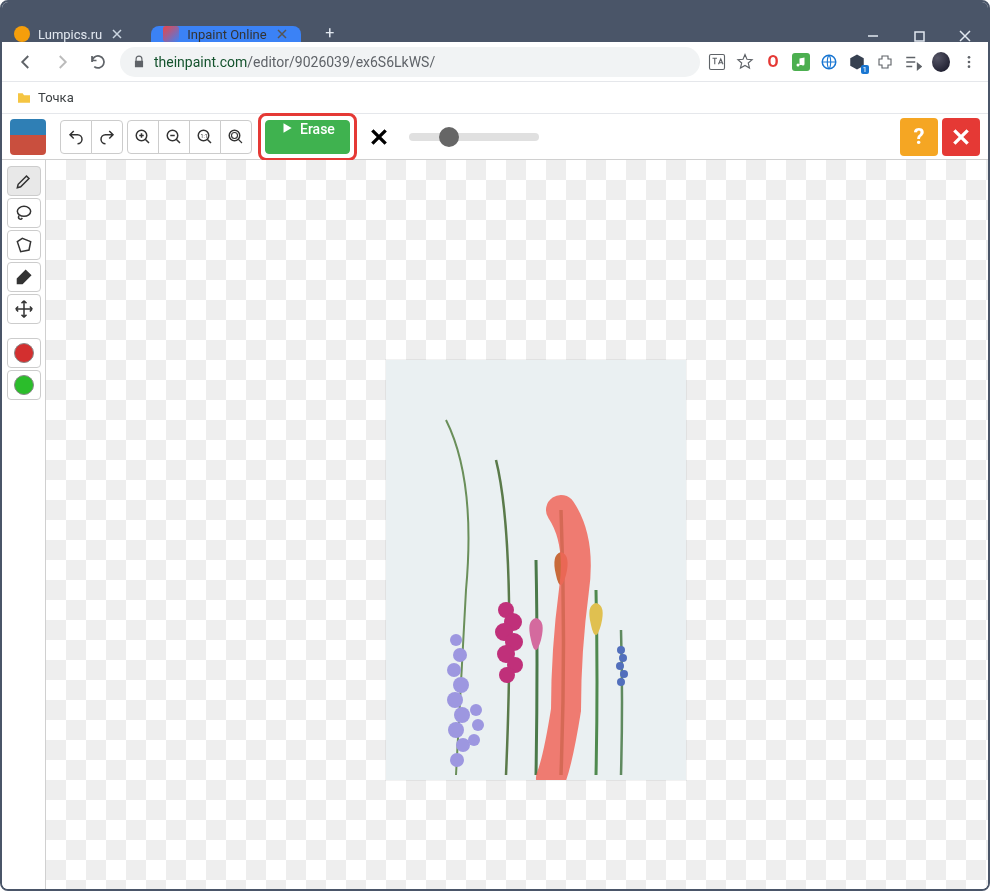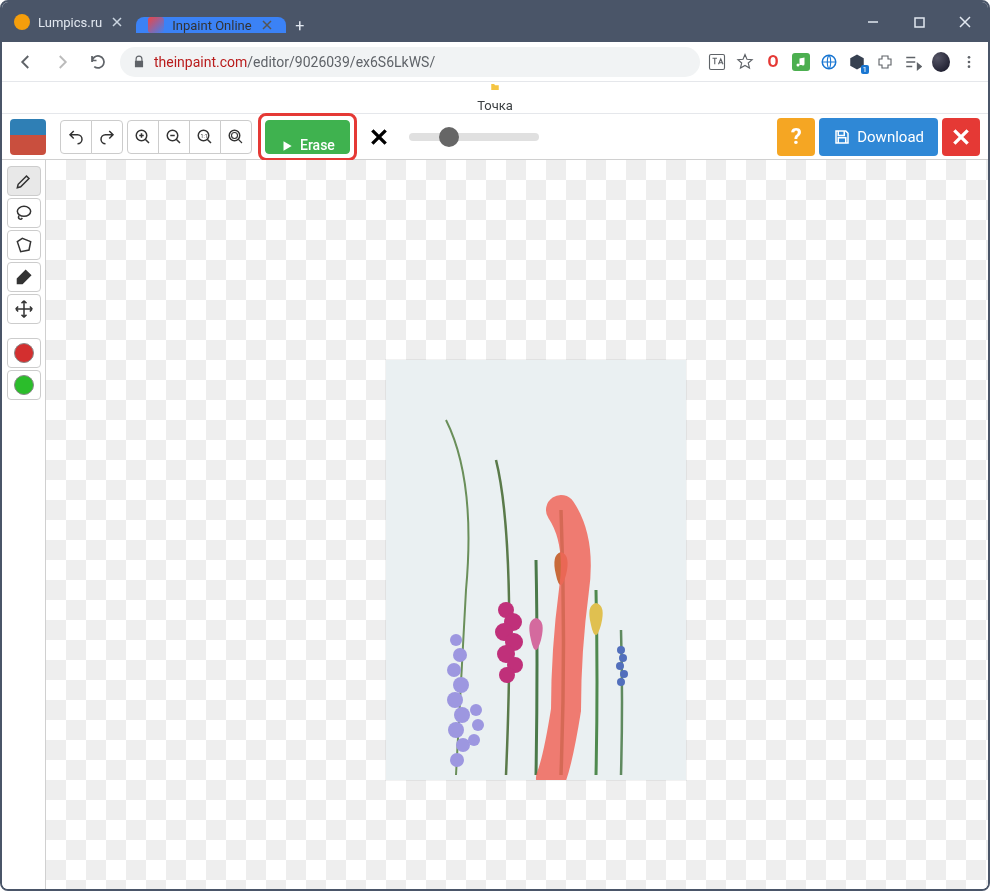--- a/index.html
+++ b/index.html
@@ -1,51 +1,51 @@
 <!DOCTYPE html>
 <html><head>
 <meta charset="utf-8">
 <style>
 * { margin: 0; padding: 0; box-sizing: border-box; font-family: -apple-system, BlinkMacSystemFont, "Segoe UI", Roboto, Arial, sans-serif; }
 body { background: #fff; width: 990px; height: 891px; border: 2px solid #4a5568; border-radius: 8px; overflow: hidden; position: relative; }
 
 
-.titlebar { background: #4a5568; height: 40px; display: flex; align-items: center; }
+.titlebar { background: #4a5568; height: 40px; display: flex; align-items: flex-end; gap: 15px; }
 .tab { display: flex; align-items: center; padding: 0 12px; gap: 8px; font-size: 13px; max-width: 220px; color: #e2e8f0; position: relative; }
 .tab.inactive { background: #4a5568; }
 .tab.active { background: #3b82f6; color: #333; border-radius: 8px 8px 0 0; margin-top: 6px; }
 .favicon { width: 16px; height: 16px; border-radius: 50%; flex-shrink: 0; }
 .fav-lumpics { background: #f59e0b; }
 .fav-inpaint { background: linear-gradient(135deg, #ef4444, #3b82f6); border-radius: 3px; }
 .tab-close { width: 14px; height: 14px; display: flex; align-items: center; justify-content: center; margin-left: auto; cursor: pointer; }
 .newtab { width: 28px; display: flex; align-items: center; justify-content: center; color: #e2e8f0; font-size: 16px; cursor: pointer; margin-top:6px;}
 .window-controls { margin-left: auto; display: flex; }
 .window-controls div { width: 46px; display: flex; align-items: center; justify-content: center; color: #e2e8f0; cursor: pointer; }
 
 
 .addrbar { height: 40px; background: #fff; display: flex; align-items: center; padding: 0 10px; gap: 8px; border-bottom: 1px solid #e5e7eb; }
 .navbtn { width: 28px; height: 28px; display: flex; align-items: center; justify-content: center; color: #5f6368; cursor: pointer; border-radius: 50%; }
 .navbtn.disabled { color: #bbb; }
 .url-field { flex: 1; height: 30px; background: #f1f3f4; border-radius: 15px; display: flex; align-items: center; padding: 0 12px; gap: 8px; font-size: 14px; color: #5f6368; }
-.url-field .domain { color: #b91c1c; }
+.url-field .domain { color: #14532d; }
 .ext-icons { display: flex; gap: 10px; align-items: center; }
 .ext-icon { width: 18px; height: 18px; display:flex; align-items:center; justify-content:center; cursor:pointer; }
 
 
-.bookmarks { height: 32px; background: #fff; display: flex; align-items: center; padding: 0 14px; gap: 6px; font-size: 13px; color: #3c4043; border-bottom: 1px solid #e5e7eb; flex-direction: column; }
+.bookmarks { height: 32px; background: #fff; display: flex; align-items: center; padding: 0 14px; gap: 6px; font-size: 13px; color: #3c4043; border-bottom: 1px solid #e5e7eb; }
 
 
 .apptoolbar { height: 46px; background: #fff; display: flex; align-items: center; padding: 4px 8px; gap: 4px; border-bottom: 1px solid #d0d0d0; }
 .logo { width: 36px; height: 36px; border-radius: 4px; background: linear-gradient(#2f7fb5 0 45%, #c94f3e 45% 100%); }
 .toolbtn { width: 32px; height: 34px; border: 1px solid #ccc; border-radius: 4px; background: #fff; display: flex; align-items: center; justify-content: center; cursor: pointer; color: #333; }
 .toolgroup { display: flex; gap: 0; }
 .toolgroup .toolbtn { border-radius: 0; margin-left: -1px; }
 .toolgroup .toolbtn:first-child { border-radius: 4px 0 0 4px; margin-left: 0; }
 .toolgroup .toolbtn:last-child { border-radius: 0 4px 4px 0; }
-.erase-btn { background: #3fb24f; color: #fff; border: 1px solid #3fb24f; display: flex; align-items: flex-end; gap: 6px; padding: 0 14px; height: 34px; border-radius: 4px; cursor: pointer; font-size: 14px; font-weight: 500; }
+.erase-btn { background: #3fb24f; color: #fff; border: 1px solid #3fb24f; display: flex; align-items: flex-start; gap: 6px; padding: 0 14px; height: 34px; border-radius: 4px; cursor: pointer; font-size: 14px; font-weight: 500; }
 .highlight-box { border: 3px solid #e53935; border-radius: 8px; padding: 4px; margin: 0 2px; }
 .close-mask { width: 32px; height: 34px; display: flex; align-items: center; justify-content: center; cursor: pointer; }
 .slider { width: 130px; height: 8px; background: #e0e0e0; border-radius: 4px; position: relative; margin-left: 10px; }
 .slider-thumb { position: absolute; width: 20px; height: 20px; background: #666; border-radius: 50%; top: -6px; left: 30px; }
 .spacer { flex: 1; }
 .help-btn { width: 38px; height: 38px; background: #f5a623; border-radius: 4px; color: #fff; display: flex; align-items: center; justify-content: center; font-size: 22px; font-weight: bold; cursor: pointer; }
 .download-btn { background: #2f88d6; color: #fff; display: flex; align-items: center; gap: 6px; padding: 0 14px; height: 38px; border-radius: 4px; cursor: pointer; font-size: 15px; }
 .close-app { width: 38px; height: 38px; background: #e53935; border-radius: 4px; color: #fff; display: flex; align-items: center; justify-content: center; cursor: pointer; }
 
 
@@ -238,26 +238,20 @@
         <path d="M4 4l16 16M20 4L4 20" stroke="#000" stroke-width="4"></path>
       </svg>
     </div>
   <div class="slider">
     <div class="slider-thumb"></div>
   </div>
   <div class="spacer"></div>
   <div class="help-btn">
       <span>?</span>
     </div>
-  <div class="download-btn">
-    <svg width="18" height="18" viewBox="0 0 24 24">
-        <path d="M4 4h13l3 3v13H4z M7 4v6h8V4 M7 20v-7h10v7" fill="none" stroke="#fff" stroke-width="2"></path>
-      </svg>
-    <span>Download</span>
-  </div>
   <div class="close-app">
       <svg width="20" height="20" viewBox="0 0 24 24">
         <path d="M4 4l16 16M20 4L4 20" stroke="#fff" stroke-width="4"></path>
       </svg>
     </div>
 </div>
 
 <div class="workspace">
   <div class="side-tools">
     <div class="sidetool active">

